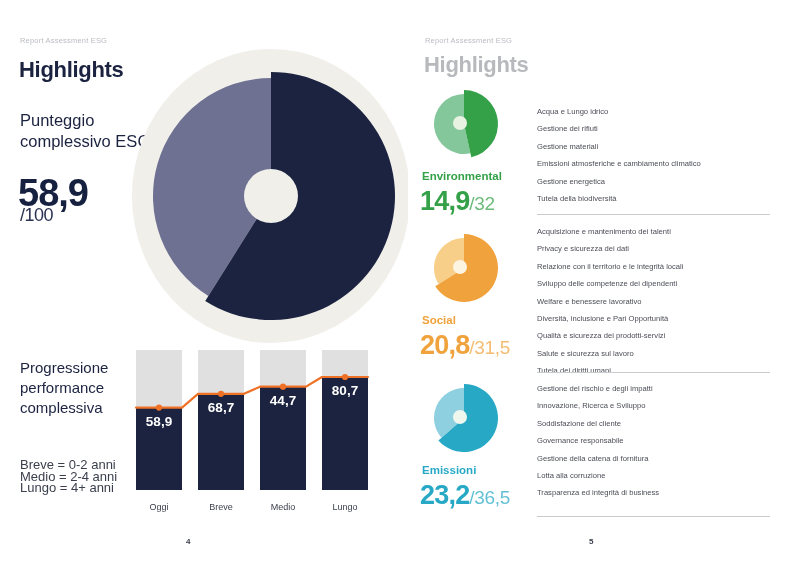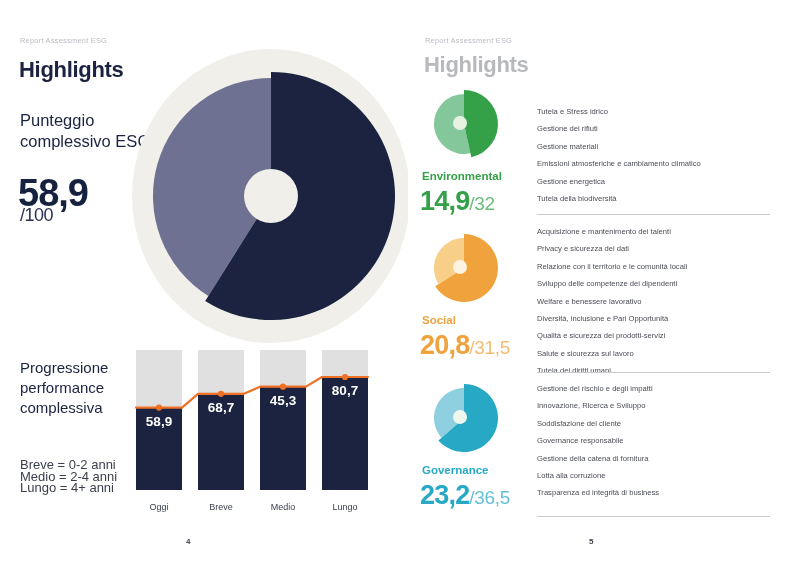--- a/index.html
+++ b/index.html
@@ -121,21 +121,21 @@
         <div class="bar-track" style="left: 8px; height: 140px;"></div>
         <div class="bar-fill" style="left: 8px; height: 82.46px;"></div>
         <div class="bar-val" style="left: 8px; top: 63.54px;">58,9</div>
         <div class="bar-lab" style="left: 8px;">Oggi</div>
         <div class="bar-track" style="left: 70px; height: 140px;"></div>
         <div class="bar-fill" style="left: 70px; height: 96.18px;"></div>
         <div class="bar-val" style="left: 70px; top: 49.82px;">68,7</div>
         <div class="bar-lab" style="left: 70px;">Breve</div>
         <div class="bar-track" style="left: 132px; height: 140px;"></div>
         <div class="bar-fill" style="left: 132px; height: 103.32px;"></div>
-        <div class="bar-val" style="left: 132px; top: 42.68px;">45,3</div>
+        <div class="bar-val" style="left: 132px; top: 42.68px;">44,7</div>
         <div class="bar-lab" style="left: 132px;">Medio</div>
         <div class="bar-track" style="left: 194px; height: 140px;"></div>
         <div class="bar-fill" style="left: 194px; height: 112.98px;"></div>
         <div class="bar-val" style="left: 194px; top: 33.02px;">80,7</div>
         <div class="bar-lab" style="left: 194px;">Lungo</div>
       </div>
     <svg class="stepline" viewBox="0 0 258 168">
       <polyline id="stepPath" fill="none" stroke="#ef7126" stroke-width="2.2" stroke-linejoin="round" stroke-linecap="round" points="8,57.540000000000006 54,57.540000000000006 70,43.81999999999999 70,43.81999999999999 116,43.81999999999999 132,36.68000000000001 132,36.68000000000001 178,36.68000000000001 194,27.019999999999996 194,27.019999999999996 240,27.019999999999996"></polyline>
       <g id="stepDots">
           <circle cx="31" cy="57.540000000000006" r="3.1" fill="#ef7126"></circle>
@@ -159,56 +159,56 @@
       <div class="esg-block" style="top: 88px;">
         <div class="esg-pie"><svg width="72" height="72" viewBox="0 0 72 72">
             <path d="M 34 36 L 40.42927459195152 65.30297643962618 A 30 30 0 1 1 33.99999999999999 6 Z" fill="#84c79a"></path>
             <path d="M 34 36 L 34 2 A 34 34 0 0 1 41.28651120421172 69.21003996490967 Z" fill="#34a148"></path>
             <circle cx="30" cy="35" r="7" fill="#e8f2e3"></circle>
           </svg></div>
         <div class="esg-name" style="top: 82px; color: rgb(52, 161, 72);">Environmental</div>
         <div class="esg-score" style="top: 98px; color: rgb(52, 161, 72);"><span>14,9</span><span class="esg-den" style="opacity: 0.72;">/32</span></div>
       </div>
       <div class="topics" style="top: 108px;">
-        <div class="topic">Tutela e Stress idrico</div>
+        <div class="topic">Acqua e Lungo idrico</div>
         <div class="topic">Gestione dei rifiuti</div>
         <div class="topic">Gestione materiali</div>
         <div class="topic">Emissioni atmosferiche e cambiamento climatico</div>
         <div class="topic">Gestione energetica</div>
         <div class="topic">Tutela della biodiversità</div>
       </div>
       <div class="sep" style="top: 214px;"></div>
       <div class="esg-block" style="top: 232px;">
         <div class="esg-pie"><svg width="72" height="72" viewBox="0 0 72 72">
             <path d="M 34 36 L 8.638148845367493 52.02424743974785 A 30 30 0 0 1 33.99999999999999 6 Z" fill="#f8cf89"></path>
             <path d="M 34 36 L 34 2 A 34 34 0 1 1 5.2565686914164935 54.160813765047564 Z" fill="#f0a23c"></path>
             <circle cx="30" cy="35" r="7" fill="#fdf3e1"></circle>
           </svg></div>
         <div class="esg-name" style="top: 82px; color: rgb(240, 162, 60);">Social</div>
         <div class="esg-score" style="top: 98px; color: rgb(240, 162, 60);"><span>20,8</span><span class="esg-den" style="opacity: 0.72;">/31,5</span></div>
       </div>
       <div class="topics" style="top: 228px;">
         <div class="topic">Acquisizione e mantenimento dei talenti</div>
         <div class="topic">Privacy e sicurezza dei dati</div>
-        <div class="topic">Relazione con il territorio e le comunità locali</div>
+        <div class="topic">Relazione con il territorio e le integrità locali</div>
         <div class="topic">Sviluppo delle competenze dei dipendenti</div>
         <div class="topic">Welfare e benessere lavorativo</div>
         <div class="topic">Diversità, inclusione e Pari Opportunità</div>
         <div class="topic">Qualità e sicurezza dei prodotti-servizi</div>
         <div class="topic">Salute e sicurezza sul lavoro</div>
         <div class="topic">Tutela dei diritti umani</div>
       </div>
       <div class="sep" style="top: 372px;"></div>
       <div class="esg-block" style="top: 382px;">
         <div class="esg-pie"><svg width="72" height="72" viewBox="0 0 72 72">
             <path d="M 34 36 L 11.419995174039759 55.752047540941476 A 30 30 0 0 1 33.99999999999999 6 Z" fill="#8ecfe0"></path>
             <path d="M 34 36 L 34 2 A 34 34 0 1 1 8.409327863911724 58.385653879733674 Z" fill="#27a9c6"></path>
             <circle cx="30" cy="35" r="7" fill="#eef6ee"></circle>
           </svg></div>
-        <div class="esg-name" style="top: 82px; color: rgb(39, 169, 198);">Governance</div>
+        <div class="esg-name" style="top: 82px; color: rgb(39, 169, 198);">Emissioni</div>
         <div class="esg-score" style="top: 98px; color: rgb(39, 169, 198);"><span>23,2</span><span class="esg-den" style="opacity: 0.72;">/36,5</span></div>
       </div>
       <div class="topics" style="top: 385px;">
         <div class="topic">Gestione del rischio e degli impatti</div>
         <div class="topic">Innovazione, Ricerca e Sviluppo</div>
         <div class="topic">Soddisfazione del cliente</div>
         <div class="topic">Governance responsabile</div>
         <div class="topic">Gestione della catena di fornitura</div>
         <div class="topic">Lotta alla corruzione</div>
         <div class="topic">Trasparenza ed integrità di business</div>

